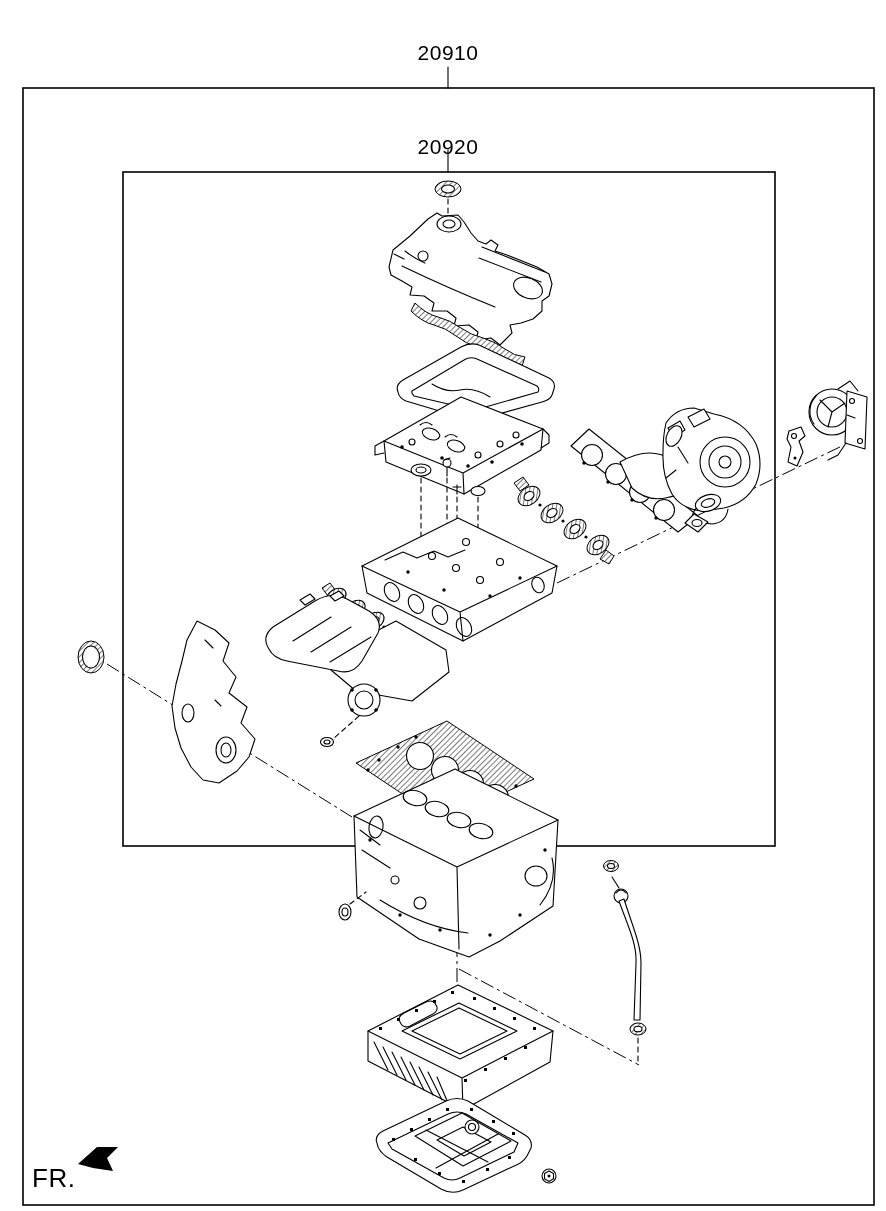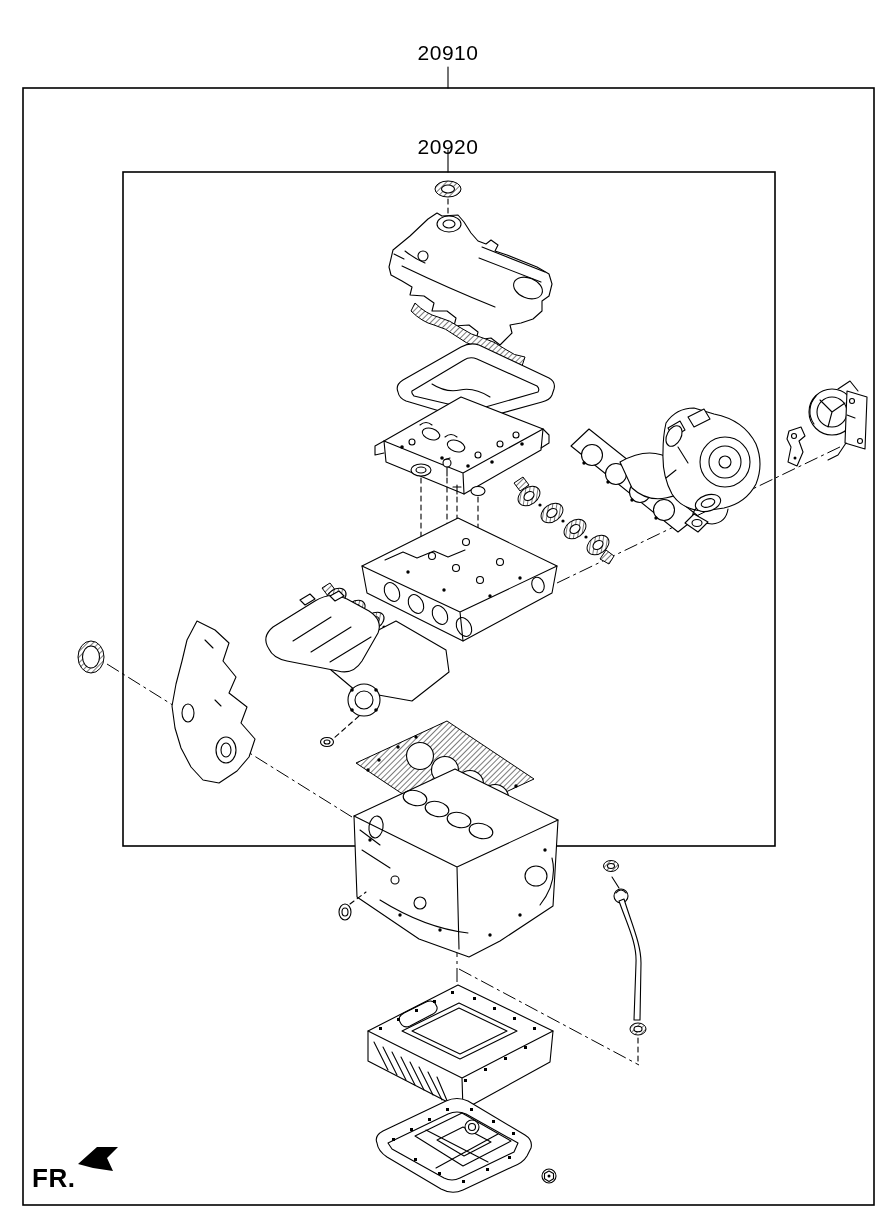--- a/index.html
+++ b/index.html
@@ -5,21 +5,21 @@
   html,body{margin:0;padding:0;background:#ffffff;}
   #stage{
     position:relative;width:886px;height:1211px;background:#fff;
     font-family:"Liberation Sans", sans-serif;overflow:hidden;
   }
   .callout{
     position:absolute;width:120px;text-align:center;
     font-size:21px;color:#000;letter-spacing:0.5px;white-space:nowrap;
   }
   #fr-label{
-    position:absolute;font-size:26px;font-weight:bold;color:#000;letter-spacing:0.5px;
+    position:absolute;font-size:26px;font-weight:normal;color:#000;letter-spacing:0.5px;
   }
   svg{position:absolute;left:0;top:0;}
   .ln{fill:none;stroke:#000;stroke-width:1.1;stroke-linejoin:round;stroke-linecap:round;}
   .wh{fill:#fff;stroke:#000;stroke-width:1.1;stroke-linejoin:round;}
   .ht{fill:url(#hatch);stroke:#000;stroke-width:1;stroke-linejoin:round;}
   .bx{fill:none;stroke:#000;stroke-width:1.6;}
   .dsh{stroke-dasharray:5,4;}
   .dd{fill:none;stroke:#000;stroke-width:1;stroke-dasharray:14,4,3,4;}
   .bd{fill:#000;stroke:none;}
 </style>

